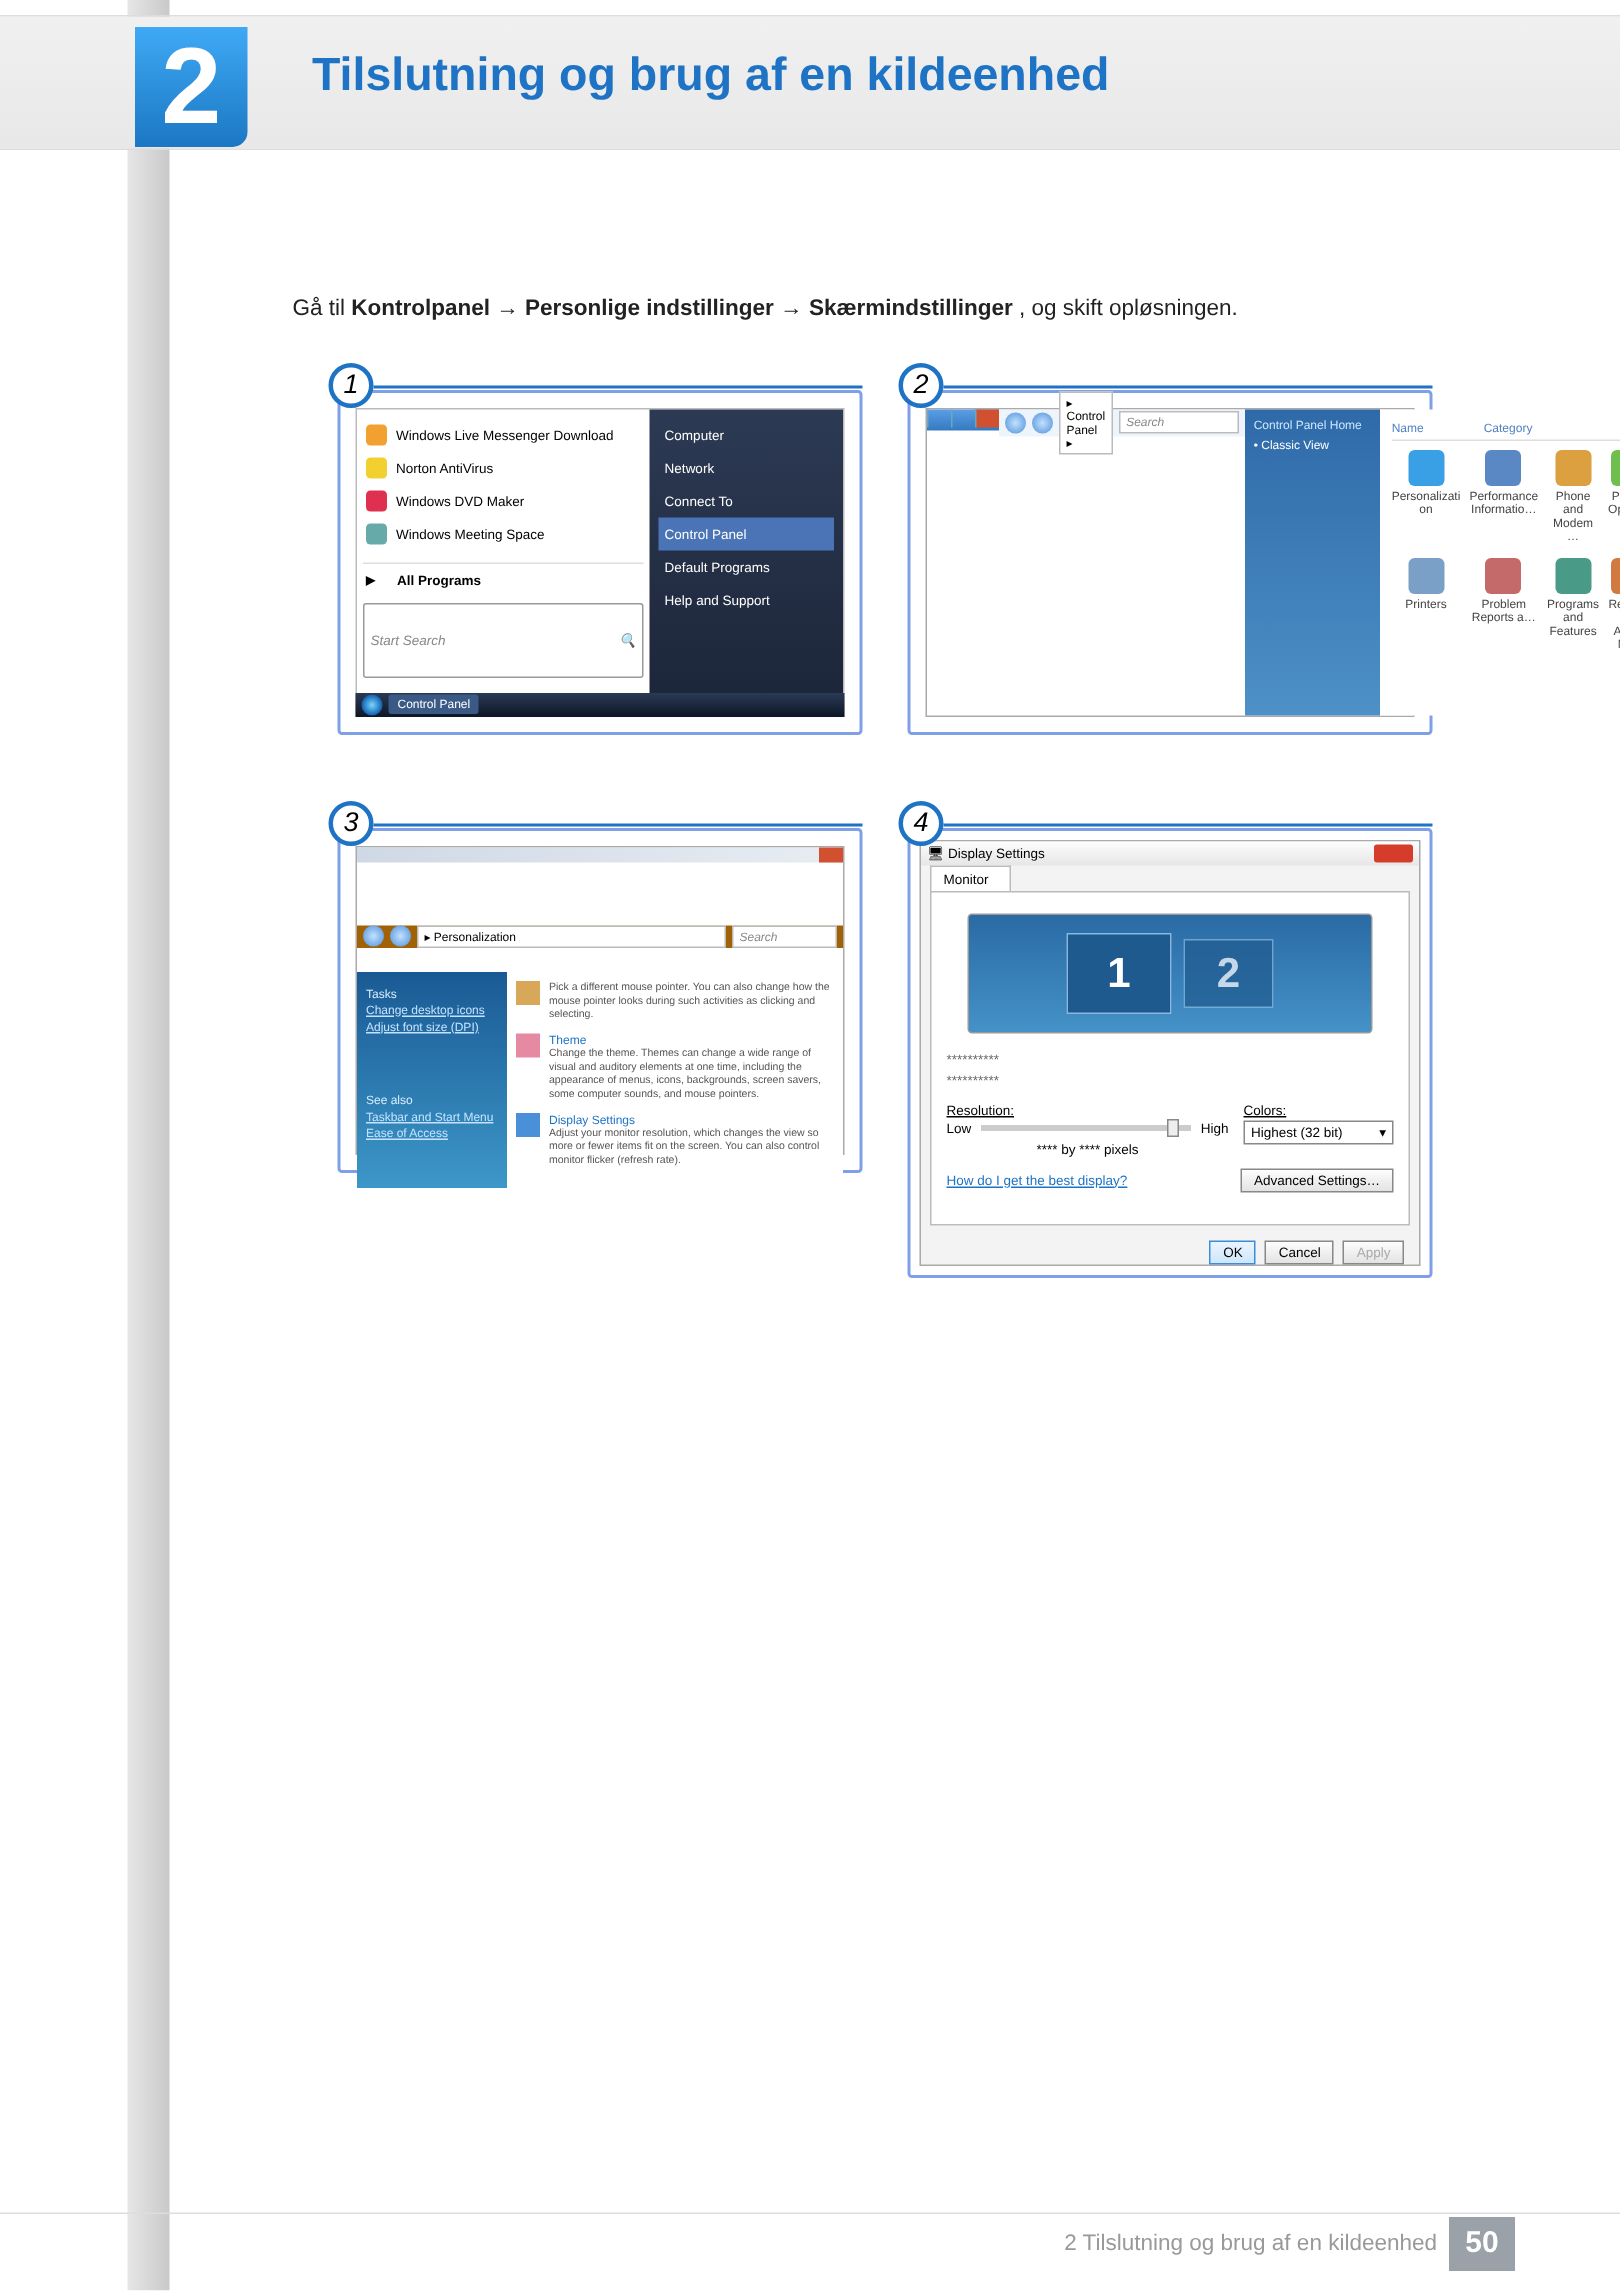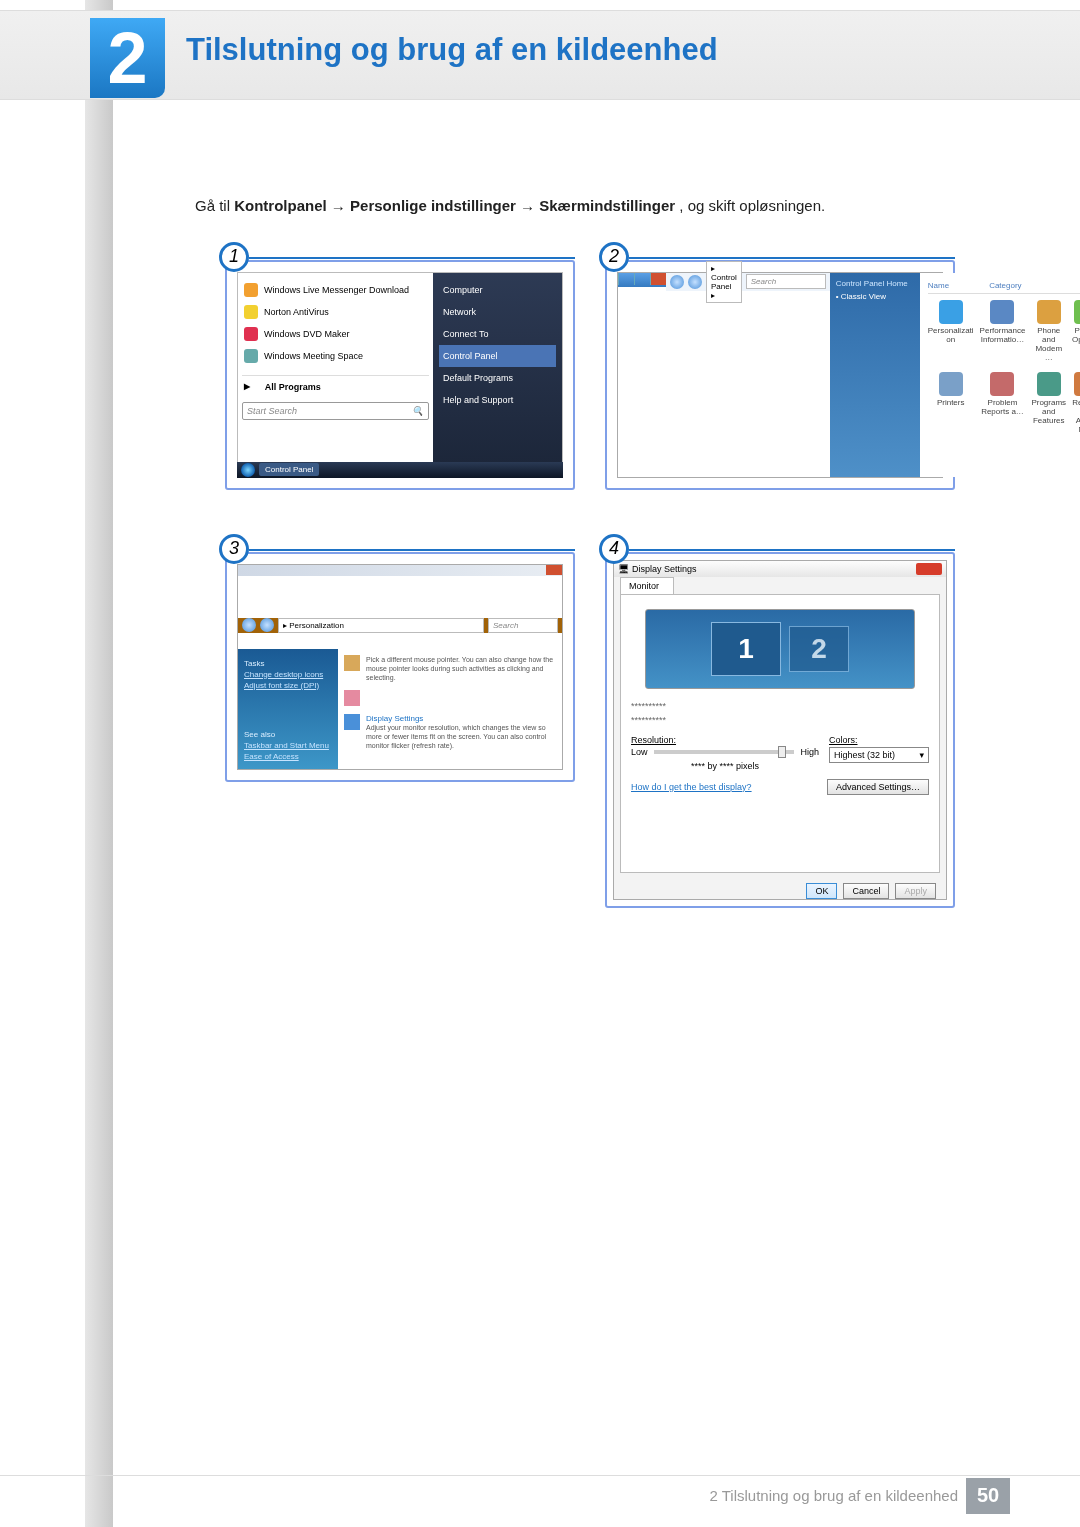--- a/index.html
+++ b/index.html
@@ -38,21 +38,21 @@
     background: linear-gradient(180deg, #3fa9f5 0%, #1b77c3 100%);
     border-radius: 0 0 10px 0;
     color: #fff;
     font-size: 72px;
     font-weight: bold;
     text-align: center;
     line-height: 80px;
   }
   .chapter-title {
     position: absolute;
-    left: 186px;
+    left: 208px;
     top: 32px;
     font-size: 31px;
     color: #1e73c5;
     font-weight: bold;
   }
   .content {
     position: absolute;
     left: 195px;
     top: 195px;
     width: 790px;
@@ -105,21 +105,21 @@
   }
   .shot {
     border: 2px solid #7f9fe8;
     border-radius: 3px;
     padding: 10px;
     background: #fff;
     height: 230px;
     position: relative;
     margin-top: 2px;
   }
-  .shot.shot4 { height: 356px; padding: 6px; }
+  .shot.shot4 { height: 300px; padding: 6px; }
   
   .s1 {
     display: flex;
     height: 100%;
     border: 1px solid #bbb;
     font-size: 9px;
     background: #fff;
   }
   .s1 .col-l { flex: 1.6; padding: 6px 4px; }
   .s1 .col-r {
@@ -129,21 +129,21 @@
     padding: 6px 6px;
   }
   .s1 .item { display: flex; align-items: center; gap: 6px; padding: 4px 2px; }
   .s1 .ico { width: 14px; height: 14px; border-radius: 3px; }
   .s1 .r-item { padding: 6px 4px; color: #fff; font-size: 9px; }
   .s1 .r-item.sel { background: #4a74b5; }
   .s1 .allprog { border-top: 1px solid #ddd; margin-top: 8px; padding-top: 6px; font-weight: bold; }
   .s1 .search {
     margin-top: 6px;
     border: 1px solid #999;
-    padding: 3px 4px;
+    padding: 19px 4px;
     color: #888;
     font-style: italic;
     border-radius: 2px;
     display: flex;
     justify-content: space-between;
     align-items: center;
   }
   .s1 .taskbar {
     position: absolute;
     bottom: 10px;
@@ -405,20 +405,24 @@
             <div class="main" id="pers-entries">
                 <div class="entry">
                   <div class="eico" style="background:#d8a85a"></div>
                   <div>
                     <div class="etitle"></div>
                     <div class="edesc">Pick a different mouse pointer. You can also change how the mouse pointer looks during such activities as clicking and selecting.</div>
                   </div>
                 </div>
                 <div class="entry">
                   <div class="eico" style="background:#e58aa0"></div>
+                  <div>
+                    <div class="etitle">Theme</div>
+                    <div class="edesc">Change the theme. Themes can change a wide range of visual and auditory elements at one time, including the appearance of menus, icons, backgrounds, screen savers, some computer sounds, and mouse pointers.</div>
+                  </div>
                 </div>
                 <div class="entry">
                   <div class="eico" style="background:#4a90d9"></div>
                   <div>
                     <div class="etitle">Display Settings</div>
                     <div class="edesc">Adjust your monitor resolution, which changes the view so more or fewer items fit on the screen. You can also control monitor flicker (refresh rate).</div>
                   </div>
                 </div>
               </div>
           </div>

